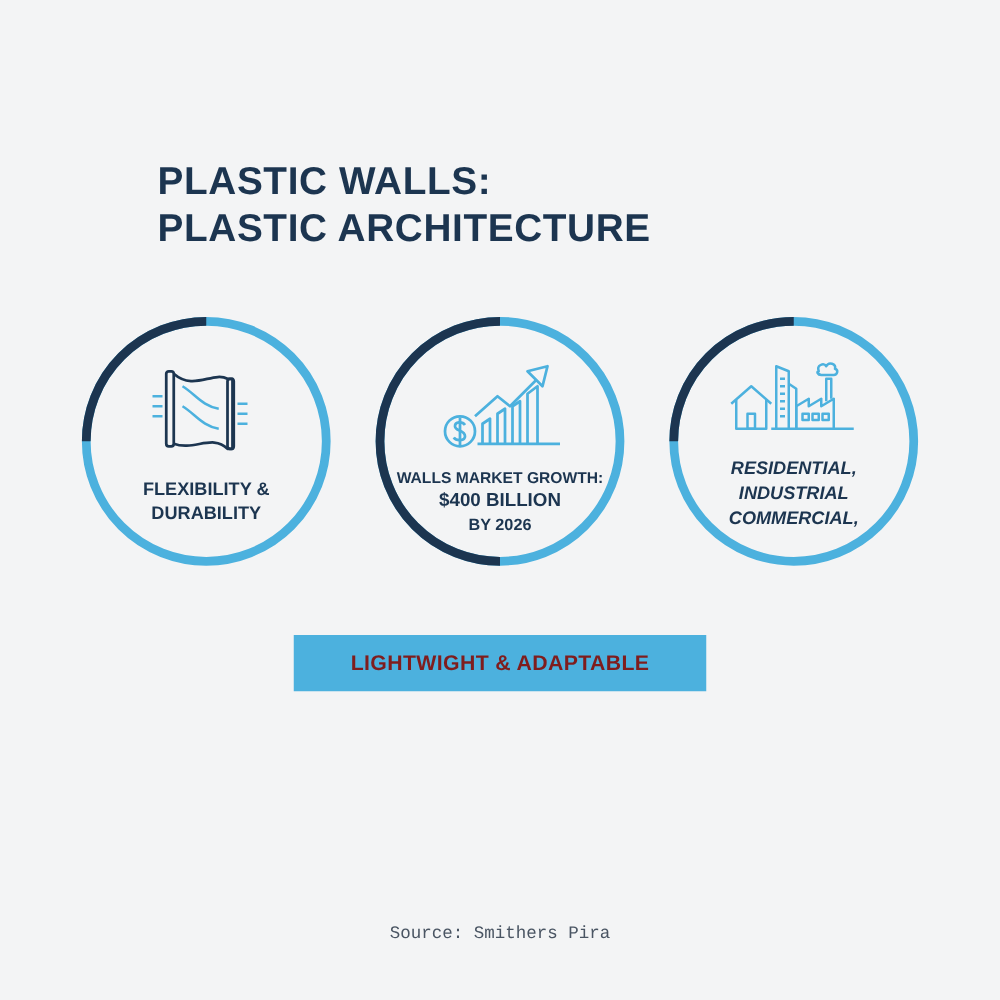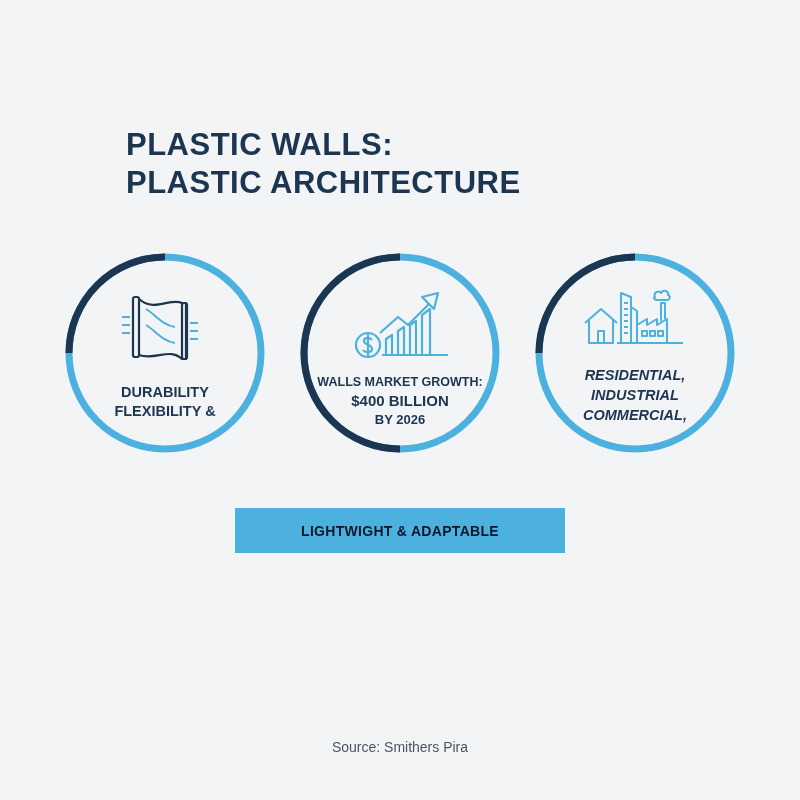--- a/index.html
+++ b/index.html
@@ -6,23 +6,23 @@
   body { width:800px; height:800px; background:#f3f4f5; position:relative; overflow:hidden;
          font-family:"Liberation Sans", sans-serif; color:#1c3550; }
   .title { position:absolute; left:90px; top:126px; font-size:31px; font-weight:bold; line-height:38px;
            letter-spacing:0.5px; color:#1c3550; }
   .title div { white-space:nowrap;margin-left:36px; }
   .circle { position:absolute; width:200px; height:200px; }
   .circle svg.ring { position:absolute; left:0; top:0; }
   .icon { position:absolute; left:50%; transform:translateX(-50%); }
   .ctext { position:absolute; left:0; width:200px; text-align:center; font-weight:bold; color:#1c3550; }
   .banner { position:absolute; left:235px; top:508px; width:330px; height:45px; background:#4cb1de;
-            display:flex; align-items:center; justify-content:center; font-weight:bold; font-size:14px;
-            color:#0f172a; letter-spacing:0.3px; }
-  .source { position:absolute; left:0; width:800px; top:739px; text-align:center; font-size:14px; color:#4a5563; }
+            display:flex; align-items:center; justify-content:center; font-weight:bold; font-size:17px;
+            color:#7f1d1d; letter-spacing:0.3px; }
+  .source { position:absolute; left:0; width:800px; top:739px; text-align:center; font-size:14px; color:#4a5563;font-family:Liberation Mono, monospace; }
 </style>
 </head>
 <body>
 
 <div class="title">
   <div>PLASTIC WALLS:</div>
   <div>PLASTIC ARCHITECTURE</div>
 </div>
 
 <div class="circle" style="left:65px; top:253px;">
@@ -41,22 +41,22 @@
         <path d="M2 30 H10"></path>
         <path d="M2 38 H10"></path>
       <path d="M70 28 H78"></path>
         <path d="M70 36 H78"></path>
         <path d="M70 44 H78"></path>
       <path d="M26 14 C36 20 42 30 55 32"></path>
       <path d="M26 30 C36 36 42 46 55 48"></path>
     </g>
   </svg>
   <div class="ctext" style="top:130px; font-size:14.5px; line-height:19px;">
+    <div>FLEXIBILITY &amp;</div>
     <div>DURABILITY</div>
-    <div>FLEXIBILITY &amp;</div>
   </div>
 </div>
 
 <div class="circle" style="left:300px; top:253px;">
   <svg class="ring" width="200" height="200" viewBox="0 0 200 200">
     <circle cx="100" cy="100" r="96" fill="none" stroke="#4cb1de" stroke-width="7"></circle>
     <path d="M100 4 A96 96 0 0 0 100 196" fill="none" stroke="#1c3550" stroke-width="7"></path>
   </svg>
   <svg class="icon" style="top:36px;" width="96" height="72" viewBox="0 0 96 72">
     <g fill="none" stroke="#4cb1de" stroke-width="2.2" stroke-linejoin="round">

